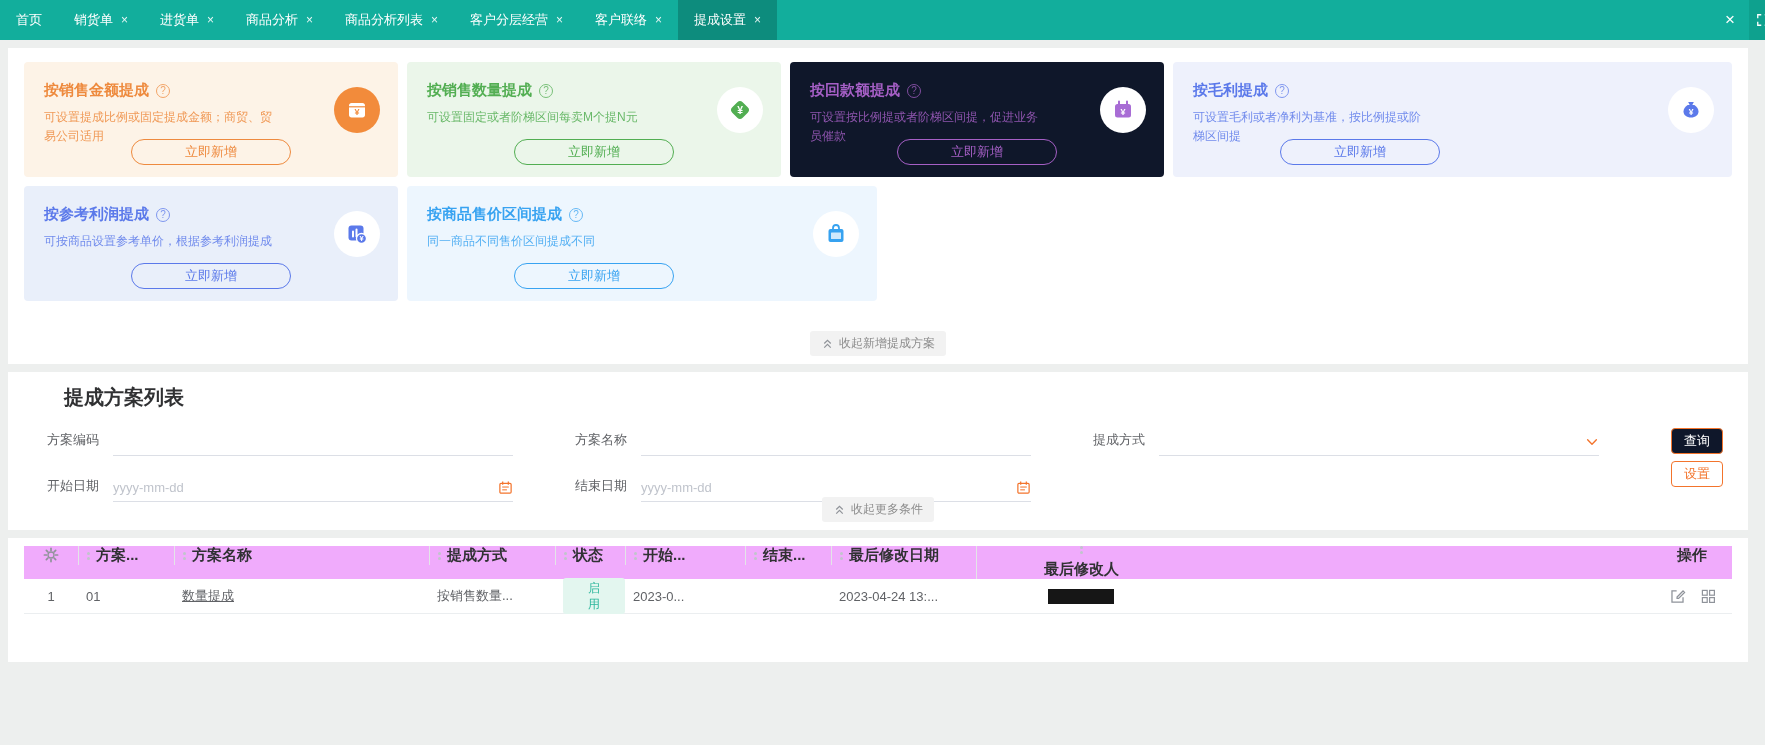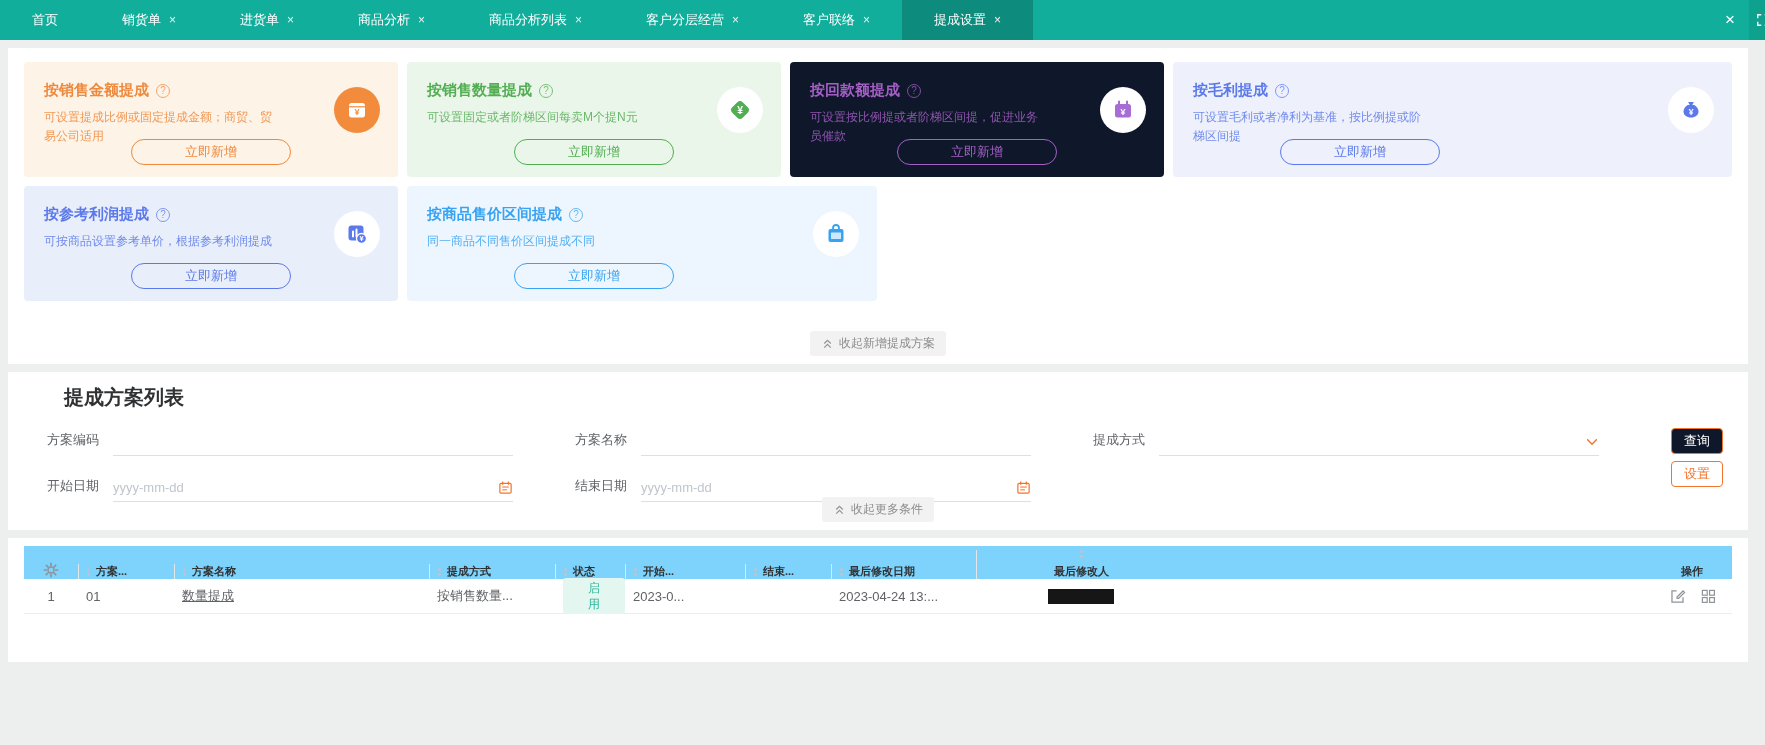--- a/index.html
+++ b/index.html
@@ -2,21 +2,21 @@
 <html><head>
 <meta charset="utf-8">
 <style>
   * { margin:0; padding:0; box-sizing:border-box; }
   html,body { width:1765px; height:745px; }
   body { font-family:"Liberation Sans","DejaVu Sans",sans-serif; background:#edefee; overflow:hidden; }
   #app { position:relative; width:1765px; height:745px; overflow:hidden; }
 
   
   .navbar { position:absolute; top:0; left:0; width:100%; height:40px; background:#12ae9c; display:flex; align-items:stretch; z-index:5; }
-  .tab { display:flex; align-items:center; padding:0 32px; color:#fff; font-size:13px; cursor:pointer; white-space:nowrap; }
+  .tab { display:flex; align-items:center; padding:0 16px; color:#fff; font-size:13px; cursor:pointer; white-space:nowrap; }
   .tab.active { background:#0d8c7d; }
   .tab-close { margin-left:8px; font-size:12px; opacity:.9; }
   .nav-right { position:absolute; right:0; top:0; height:40px; display:flex; align-items:center; }
   .nav-x { color:#fff; font-size:17px; padding:0 14px; cursor:pointer; line-height:40px; }
   .nav-corner { width:30px; height:40px; background:#0ea18e; display:flex; align-items:center; padding-left:7px; margin-right:-14px; }
 
   
   .panel { position:absolute; left:8px; width:1740px; background:#fff; }
   .cards-panel { top:48px; height:316px; padding:14px 16px 0; }
   .list-panel  { top:372px; height:158px; }
@@ -54,21 +54,21 @@
   .ffield input::placeholder { color:#c0c4cc; }
   .w1 { width:400px; } .w2 { width:390px; } .w3 { width:440px; }
   .ml { margin-left:62px; }
   .f-icon { flex:none; margin-left:auto; display:flex; align-items:center; }
   .filter-btns { position:absolute; right:25px; top:2px; display:flex; flex-direction:column; gap:7px; }
   .btn { width:52px; height:26px; border-radius:4px; font-size:13px; cursor:pointer; text-align:center; line-height:24px; }
   .btn-query { background:#0f172a; color:#fff; border:1px solid #f3742c; }
   .btn-settings { background:#fff; color:#f3742c; border:1px solid #f3742c; }
 
   
-  .thead { display:flex; background:#7dd3fc; height:33px; align-items:flex-end; font-size:11px; font-weight:bold; color:#303133; }
+  .thead { display:flex; background:#f0abfc; height:33px; align-items:flex-start; font-size:15px; font-weight:bold; color:#303133; }
   .th { display:flex; align-items:center; gap:6px; padding:0 8px; border-left:1px solid #e3e5e7; }
   .th:first-child { border-left:none; justify-content:center; }
   .hdots { display:flex; flex-direction:column; gap:2px; flex:none; }
   .hdots i { width:3px; height:3px; background:#c0c4cc; border-radius:50%; display:block; }
   .trow { display:flex; height:35px; align-items:center; font-size:13px; color:#606266; border-bottom:1px solid #ebeef0; }
   .td { padding:0 8px; display:flex; align-items:center; }
   .c-gear { width:54px; justify-content:center; }
   .c-code { width:96px; }
   .c-name { width:255px; }
   .c-type { width:126px; }

